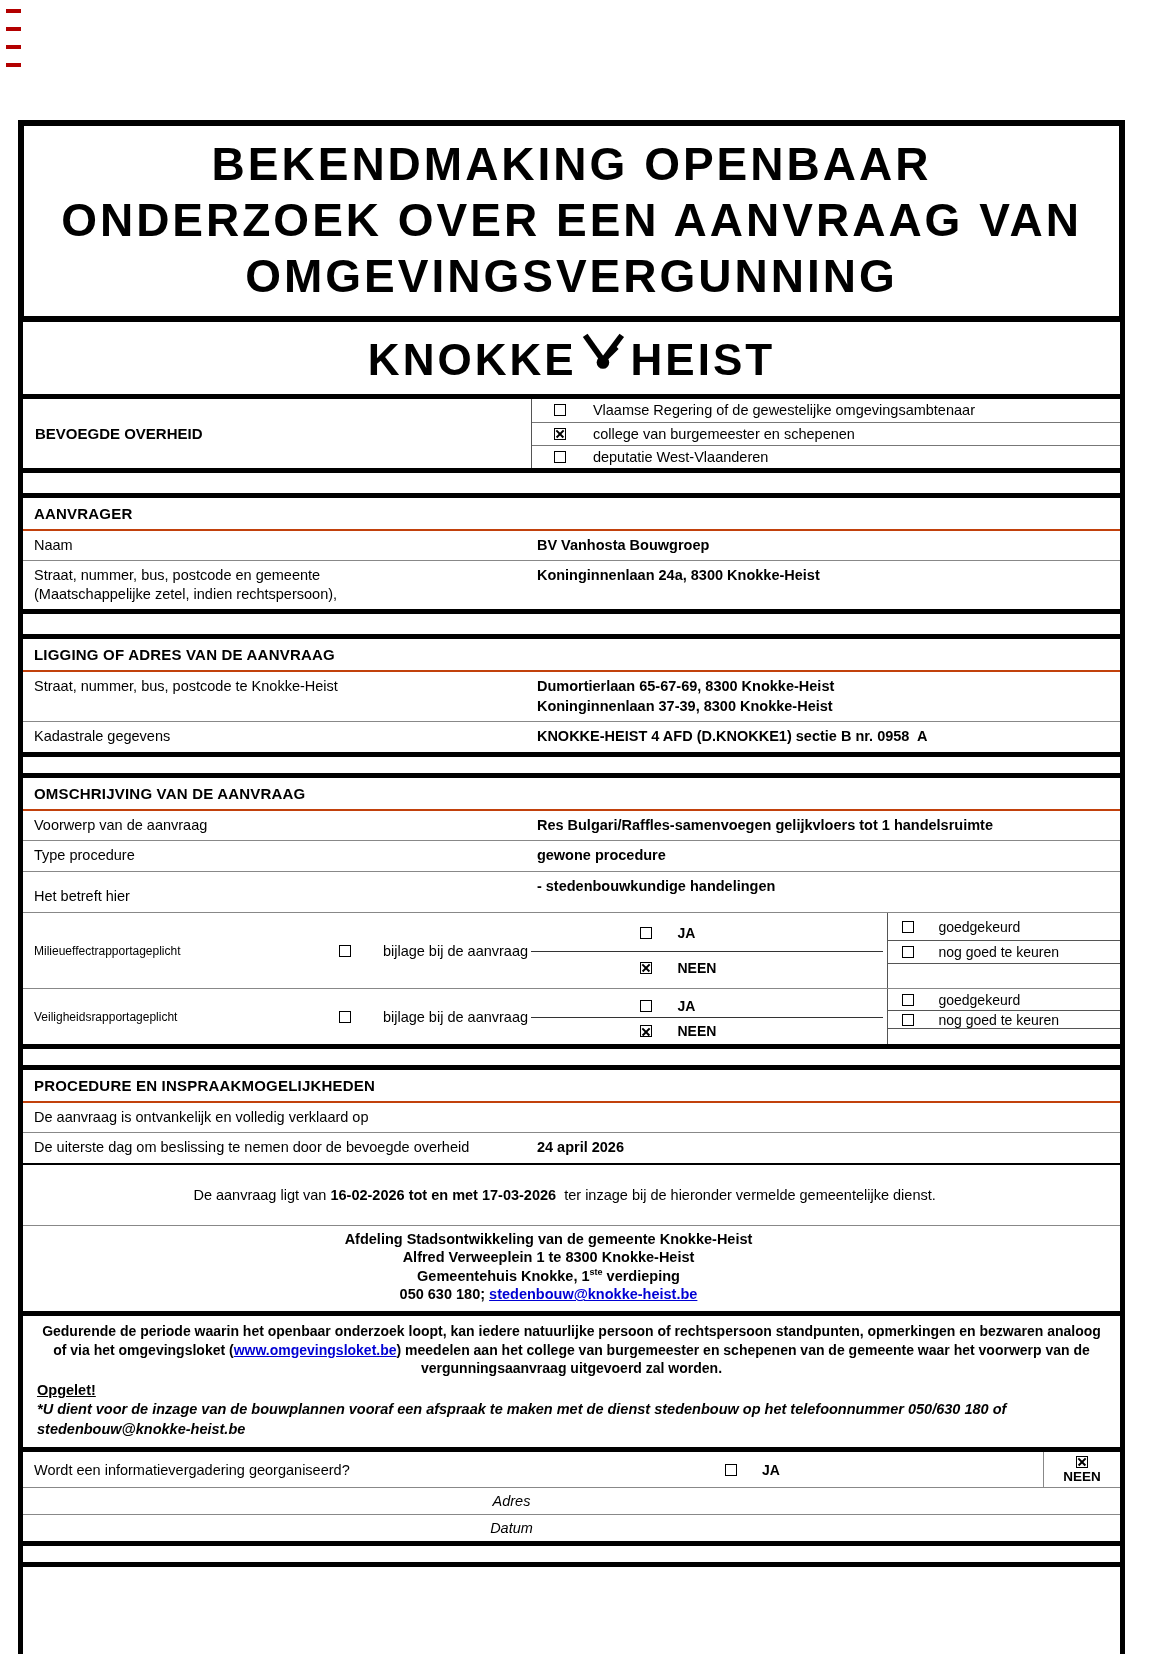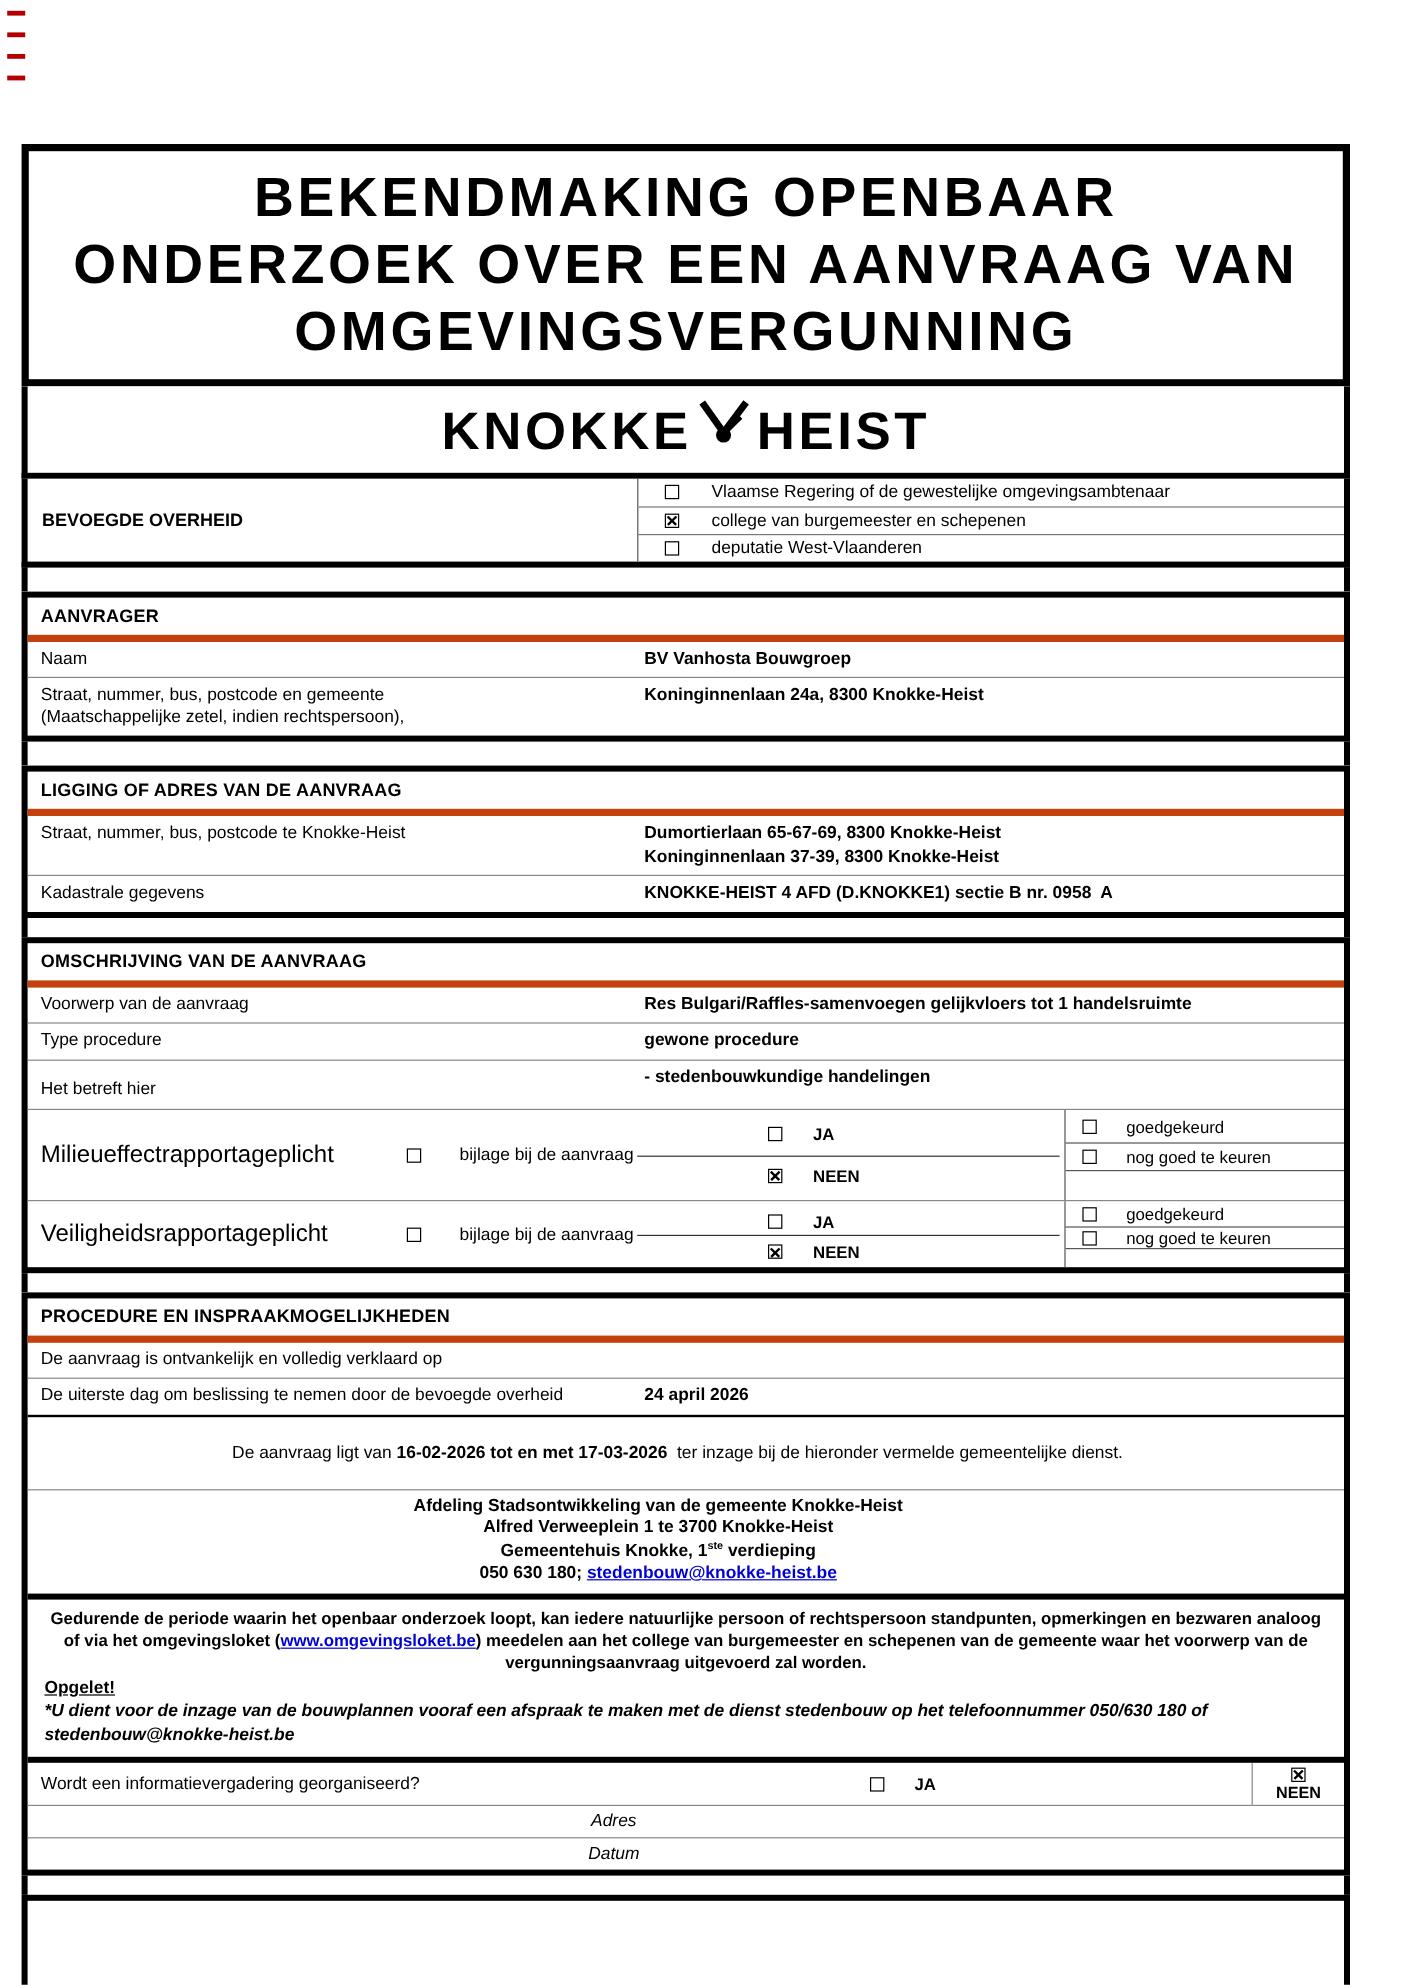--- a/index.html
+++ b/index.html
@@ -27,39 +27,39 @@
   .bevoegde-box { border-top:0; display:flex; }
   .bev-left { width:46.3%; display:flex; align-items:center; padding:8px 12px; font-weight:bold; font-size:15px; }
   .bev-right { flex:1; border-left:1px solid #555; display:flex; flex-direction:column; }
   .bev-opt { display:flex; align-items:center; min-height:23px; padding:1px 0; font-size:14.5px; }
   .bev-opt + .bev-opt { border-top:1px solid #777; }
   .bev-opt .cb { margin:0 27px 0 22px; }
 
   .gap { height:16px; border-left:5px solid #000; border-right:5px solid #000; }
   .gap.g20 { height:20px; }
 
-  .sec-head { font-weight:bold; font-size:15px; padding:7px 11px; border-bottom:6px solid #c2410c; letter-spacing:.2px; }
+  .sec-head { font-weight:bold; font-size:15px; padding:7px 11px; border-bottom:2px solid #c2410c; letter-spacing:.2px; }
   .row { display:flex; }
   .row + .row { border-top:1px solid #888; }
   .lab { width:46.3%; padding:5px 11px; font-size:14.5px; line-height:1.3; white-space:pre-wrap; }
   .val { flex:1; padding:5px 6px; font-size:14.5px; font-weight:bold; line-height:1.35; white-space:pre-wrap; }
   .row.betreft .lab { padding-top:15px; }
   .row.betreft .val { padding-bottom:16px; }
 
   
   .cb { display:inline-block; width:12px; height:12px; border:1.3px solid #000; position:relative; flex:none; background:#fff; }
   .cb.on::before,.cb.on::after { content:""; position:absolute; left:0px; top:4.5px; width:10px; height:1.6px; background:#000; }
   .cb.on::before { transform:rotate(45deg); }
   .cb.on::after { transform:rotate(-45deg); }
 
   
   .rap { position:relative; border-top:1px solid #888; }
   .rap-milieu { height:76px; }
   .rap-veiligheid { height:56px; }
-  .rlabel { position:absolute; left:11px; top:50%; transform:translateY(-50%); font-size:20px; }
+  .rlabel { position:absolute; left:11px; top:50%; transform:translateY(-50%); font-size:12px; }
   .bijlage { position:absolute; left:28.8%; top:50%; transform:translateY(-50%); display:flex; align-items:center; font-size:14.5px; }
   .bijlage .cb { margin-right:32px; }
   .midline { position:absolute; left:46.3%; width:32.1%; top:50%; border-top:1.5px solid #333; }
   .rap .ja-opt   { position:absolute; left:56.2%; top:16%; display:flex; align-items:center; font-weight:bold; font-size:14px; }
   .rap .neen-opt { position:absolute; left:56.2%; top:62%; display:flex; align-items:center; font-weight:bold; font-size:14px; }
   .rap .ja-opt .cb,.rap .neen-opt .cb { margin-right:26px; }
   .rright { position:absolute; top:0; right:0; bottom:0; width:21.2%; border-left:1px solid #555; }
   .rc { display:flex; align-items:center; font-size:14px; border-bottom:1px solid #555; padding-left:14px; }
   .rc .cb { margin-right:24px; }
   .rap-milieu .rc1 { height:37%; } .rap-milieu .rc2 { height:30%; }
@@ -244,21 +244,21 @@
     </div>
     <div class="row">
       <div class="lab">De uiterste dag om beslissing te nemen door de bevoegde overheid</div>
       <div class="val">24 april 2026</div>
     </div>
     <div class="center-row">
       <span>De aanvraag ligt van </span><b>16-02-2026 tot en met 17-03-2026</b><span>  ter inzage bij de hieronder vermelde gemeentelijke dienst.</span>
     </div>
     <div class="dienst">
       <div>Afdeling Stadsontwikkeling van de gemeente Knokke-Heist</div>
-      <div>Alfred Verweeplein 1 te 3700 Knokke-Heist</div>
+      <div>Alfred Verweeplein 1 te 8300 Knokke-Heist</div>
       <div><span>Gemeentehuis Knokke, 1</span><sup>ste</sup><span> verdieping</span></div>
       <div><span>050 630 180; </span><a class="link">stedenbouw@knokke-heist.be</a></div>
     </div>
     <div class="thick-sep"></div>
     <div class="bezwaar">
       <span>Gedurende de periode waarin het openbaar onderzoek loopt, kan iedere natuurlijke persoon of rechtspersoon standpunten, opmerkingen en bezwaren analoog of via het omgevingsloket (</span><a class="link">www.omgevingsloket.be</a><span>) meedelen aan het college van burgemeester en schepenen van de gemeente waar het voorwerp van de vergunningsaanvraag uitgevoerd zal worden.</span>
     </div>
     <div class="opgelet">Opgelet!</div>
     <div class="afspraak">*U dient voor de inzage van de bouwplannen vooraf een afspraak te maken met de dienst stedenbouw op het telefoonnummer 050/630 180 of stedenbouw@knokke-heist.be</div>
     <div class="verg-row">

